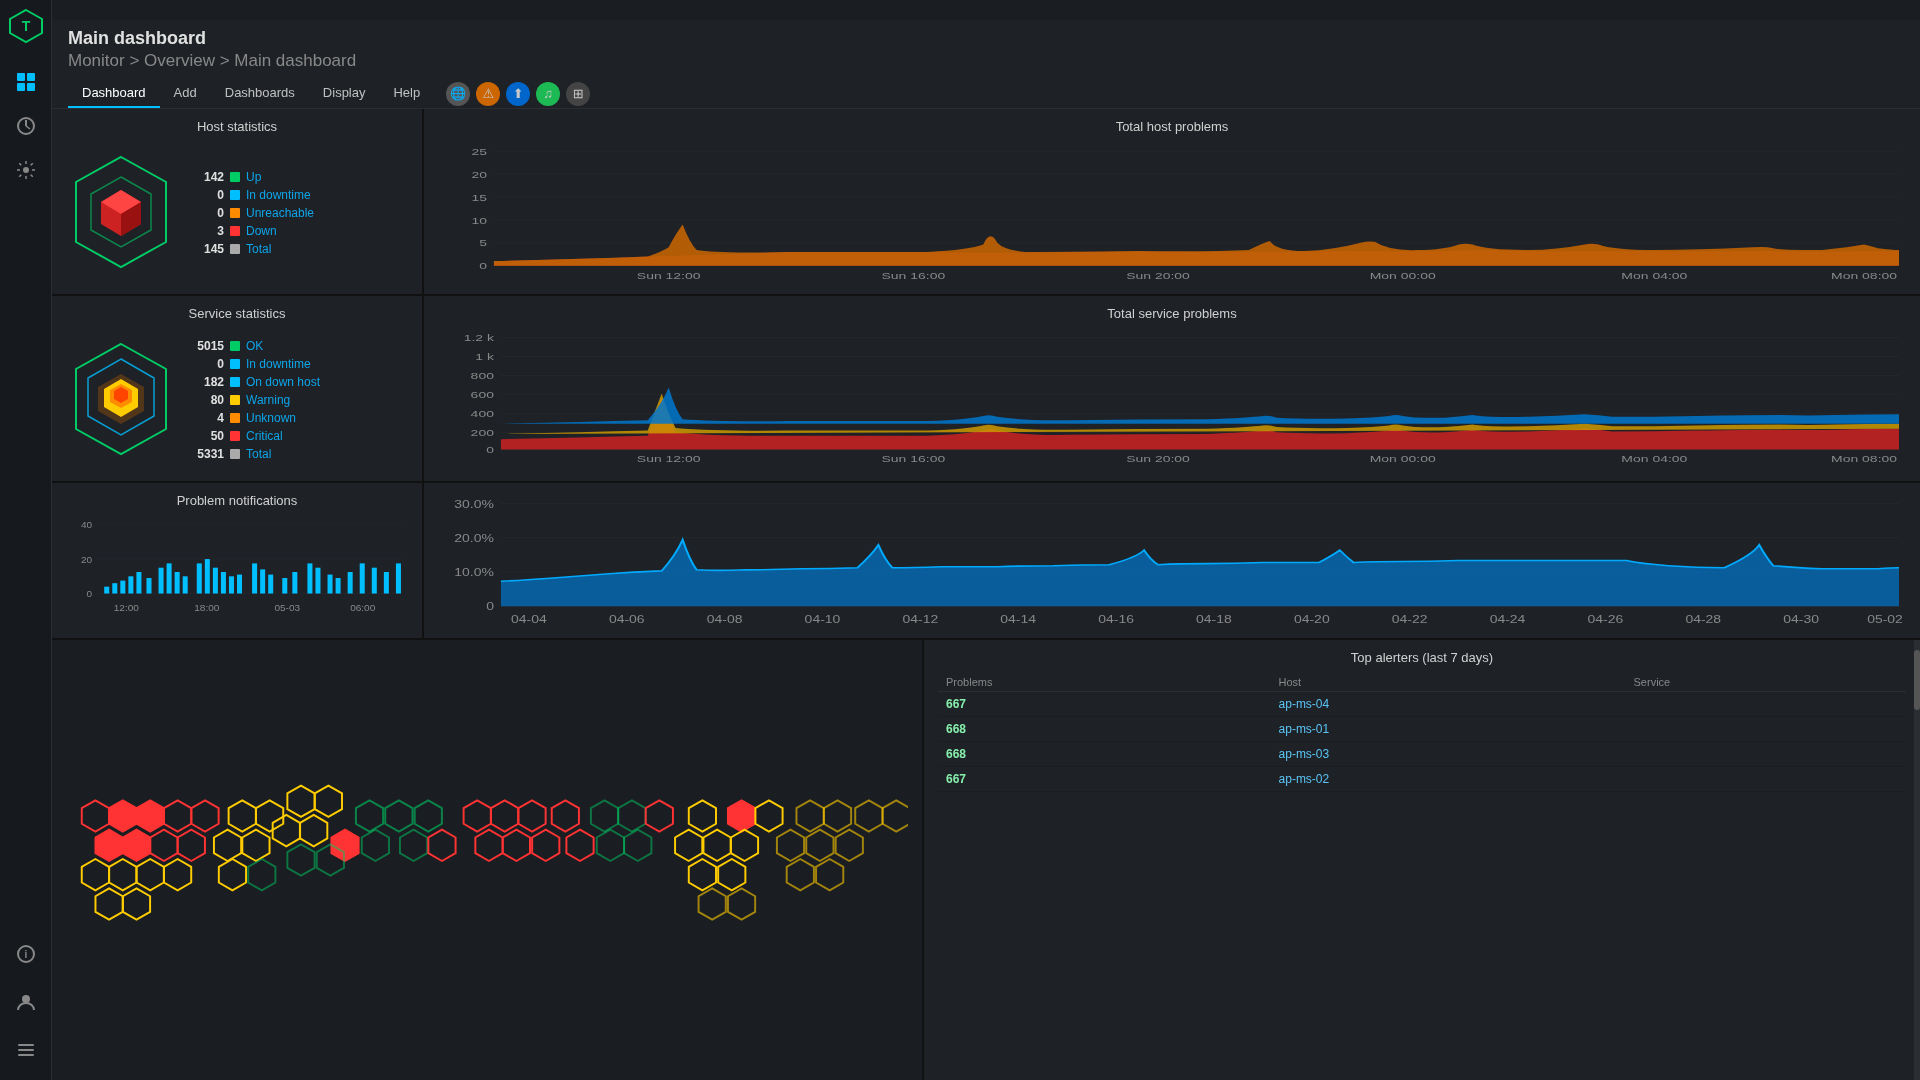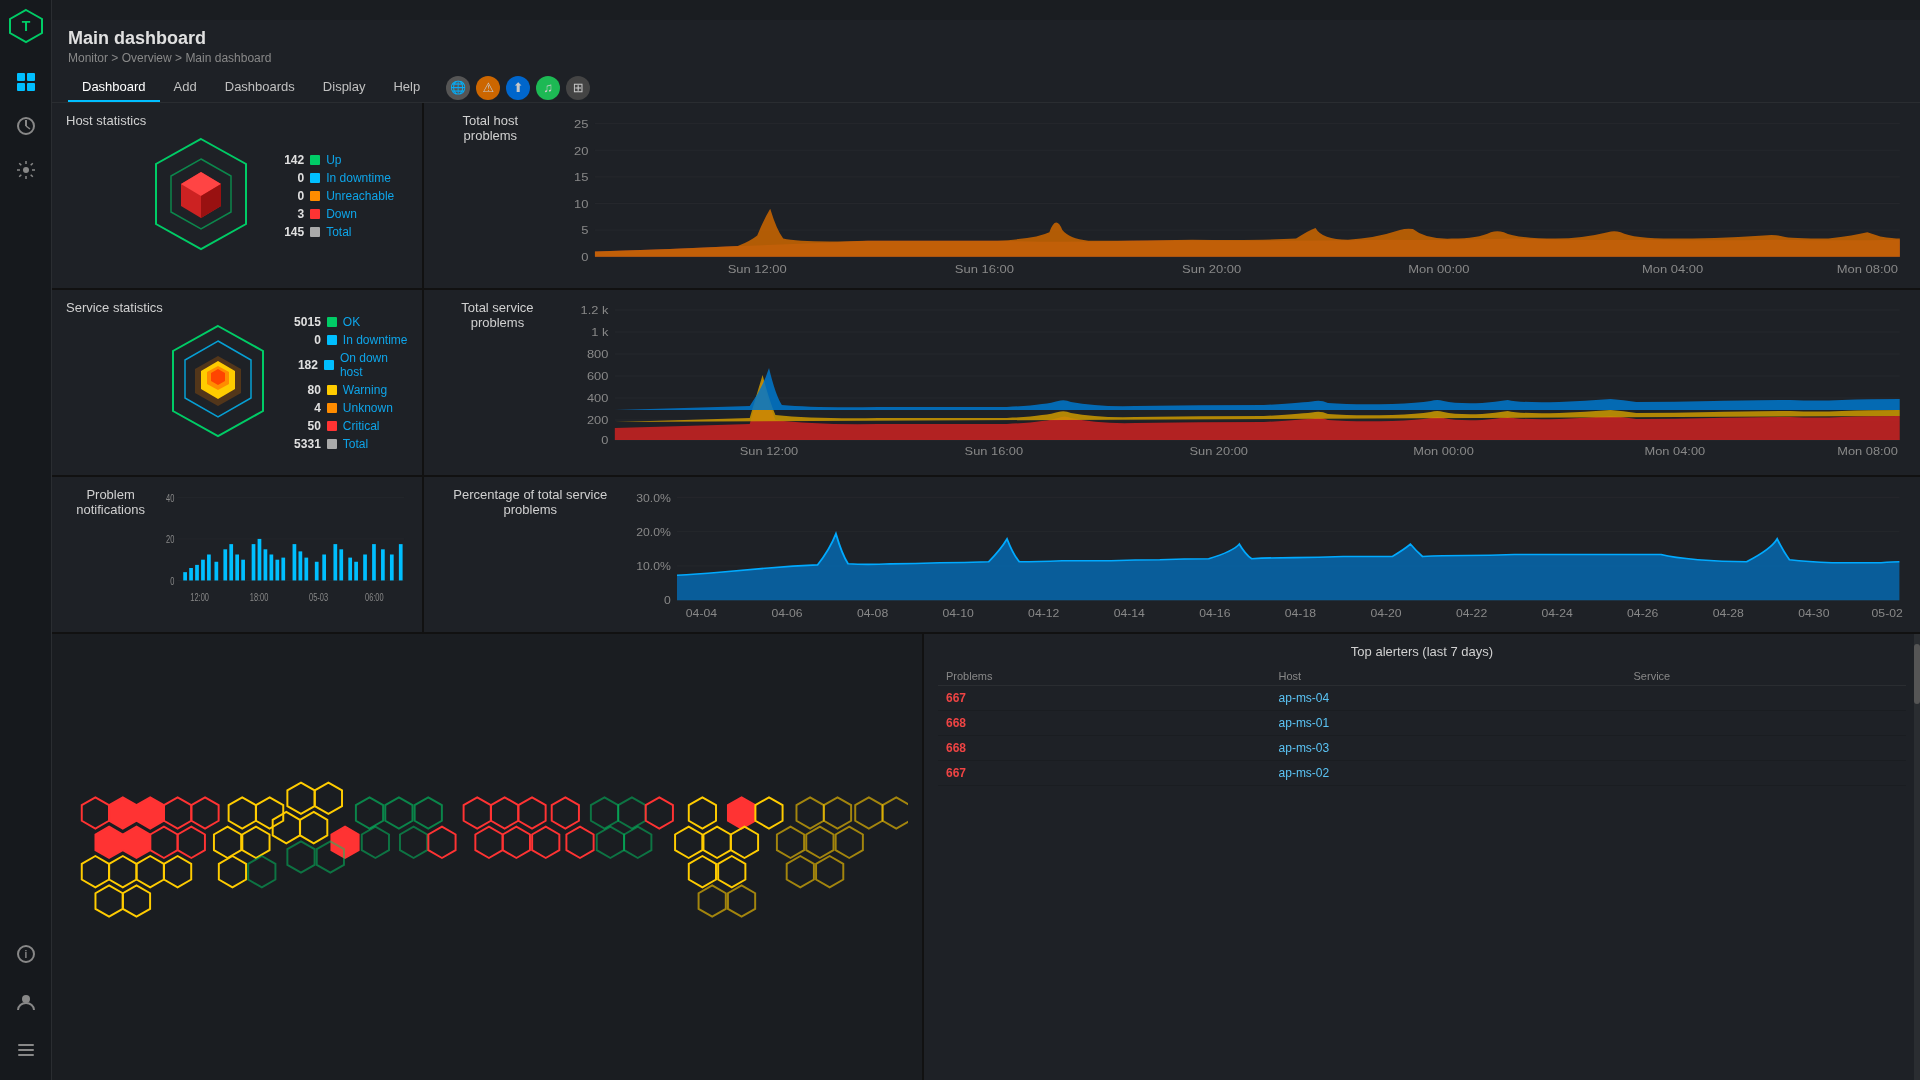--- a/index.html
+++ b/index.html
@@ -71,21 +71,21 @@
       display: flex;
       align-items: center;
       gap: 8px;
     }
     .topbar-title h1 {
       font-size: 18px;
       font-weight: 600;
       color: #e0e0e0;
     }
     .breadcrumb {
-      font-size: 12px;
+      font-size: 17px;
       color: #888;
       padding-bottom: 4px;
     }
     .nav-menu {
       display: flex;
       align-items: center;
       gap: 0;
       padding: 4px 0 0 0;
     }
     .nav-item {
@@ -121,21 +121,21 @@
       grid-template-rows: 185px 185px 155px 1fr;
       gap: 2px;
       background: #111;
       overflow: hidden;
     }
 
     .panel {
       background: #1e2126;
       padding: 10px 14px;
       display: flex;
-      flex-direction: row;
+      flex-direction: column;
       overflow: hidden;
       position: relative;
     }
     .panel-title {
       font-size: 13px;
       color: #d0d0d0;
       text-align: center;
       margin-bottom: 8px;
       font-weight: 500;
     }
@@ -235,21 +235,21 @@
       text-align: left;
       font-size: 11px;
       border-bottom: 1px solid #2a2d31;
     }
     .alerters-table td {
       padding: 5px 8px;
       font-size: 12px;
       border-bottom: 1px solid #1a1d21;
     }
     .alerters-table td:first-child {
-      color: #ef4444;
+      color: #86efac;
       font-weight: 600;
     }
     .alerters-table td:nth-child(2) {
       color: #5bc4f5;
     }
 
     
     .axis-label {
       font-size: 10px;
       fill: #888;
@@ -571,21 +571,20 @@
         <rect x="328" y="55" width="5" height="35" fill="#00bfff"></rect>
 
         <text x="60" y="110" class="axis-label" text-anchor="middle">12:00</text>
         <text x="140" y="110" class="axis-label" text-anchor="middle">18:00</text>
         <text x="220" y="110" class="axis-label" text-anchor="middle">05-03</text>
         <text x="295" y="110" class="axis-label" text-anchor="middle">06:00</text>
       </svg>
     </div>
 
     <div class="panel pct-panel" style="grid-column:2;grid-row:3;">
-      <div class="panel-title">Percentage of total service problems</div>
       <svg class="chart-svg" viewBox="0 0 1050 130" preserveAspectRatio="none">
 
         <line x1="45" y1="10" x2="1045" y2="10" class="grid-line"></line>
         <line x1="45" y1="43" x2="1045" y2="43" class="grid-line"></line>
         <line x1="45" y1="76" x2="1045" y2="76" class="grid-line"></line>
         <line x1="45" y1="109" x2="1045" y2="109" class="grid-line"></line>
 
         <text x="40" y="14" class="axis-label" text-anchor="end">30.0%</text>
         <text x="40" y="47" class="axis-label" text-anchor="end">20.0%</text>
         <text x="40" y="80" class="axis-label" text-anchor="end">10.0%</text>

